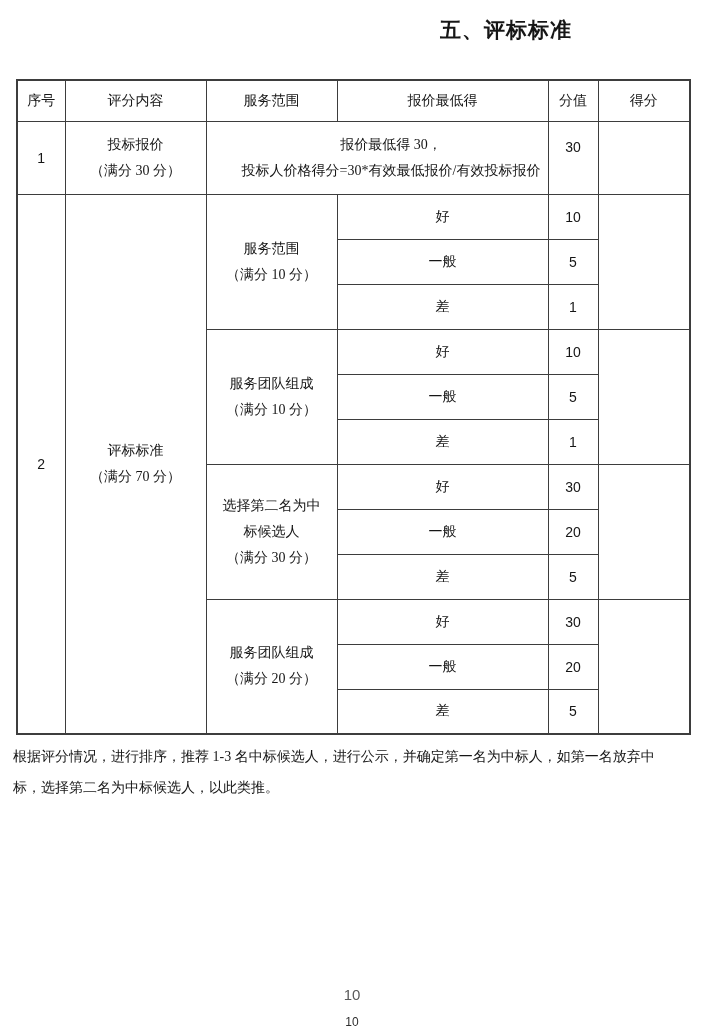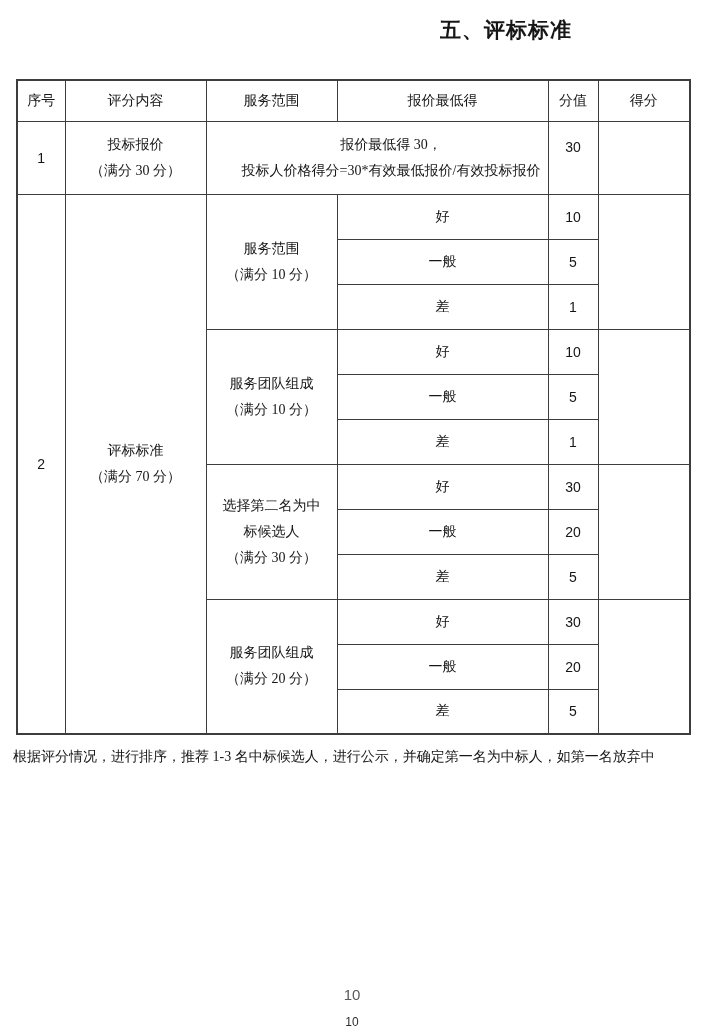--- a/index.html
+++ b/index.html
@@ -176,18 +176,19 @@
     </tr>
     <tr class="h-sub">
       <td>差</td>
       <td class="num">5</td>
     </tr>
   </tbody>
     </table>
 
   <div class="note">
     <div>根据评分情况，进行排序，推荐 1-3 名中标候选人，进行公示，并确定第一名为中标人，如第一名放弃中</div>
+    <div>标，选择第二名为中标候选人，以此类推。</div>
   </div>
 
   <div class="pageno">10</div>
   <div class="pageno2">10</div>
 
 </div>
 
 </body></html>

